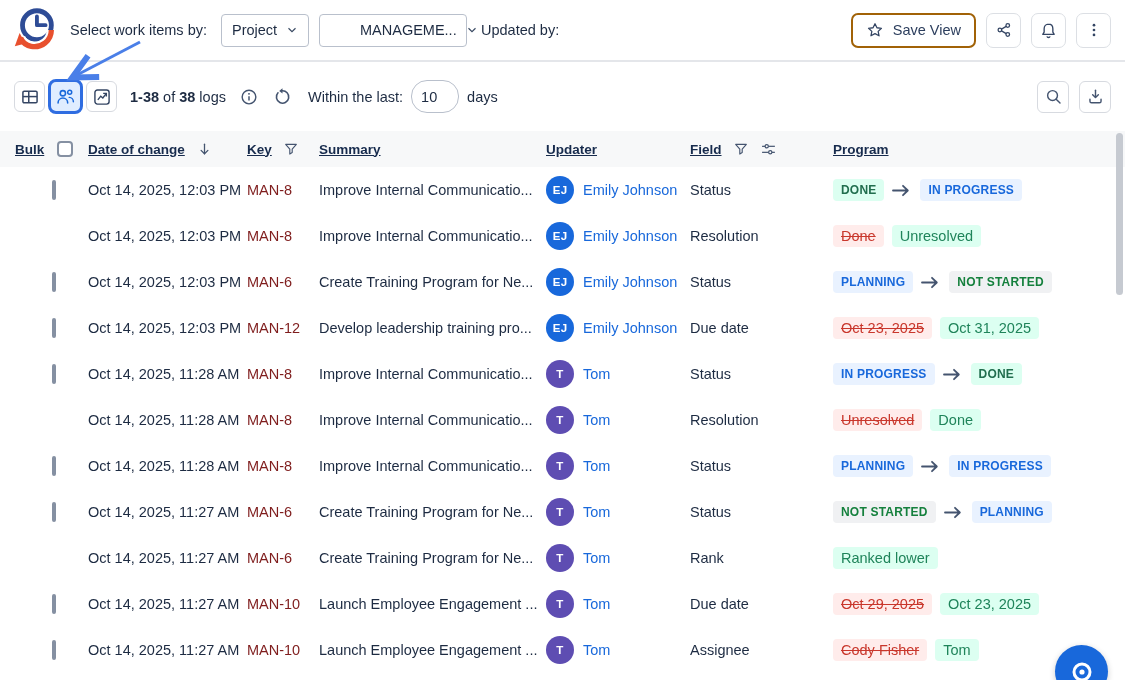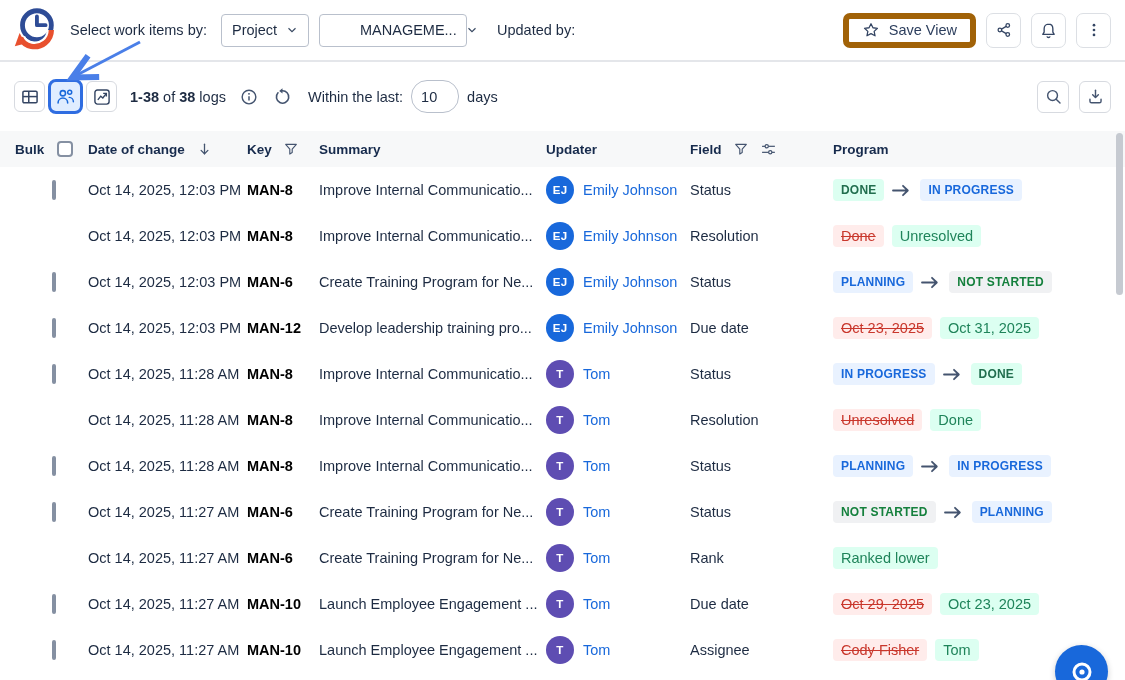--- a/index.html
+++ b/index.html
@@ -10,47 +10,47 @@
   
   .topbar { height:62px; display:flex; align-items:center; gap:10px; padding:0 14px 0 10px; border-bottom:2px solid #E4E6EA; }
   .logo { width:50px; height:50px; flex:0 0 auto; }
   .bar-label { font-size:14.5px; color:#1D2B42; }
   .dropdown { height:33px; border:1px solid #B9C0CC; border-radius:4px; background:#fff; display:flex; align-items:center; padding:0 10px; font-size:14.5px; color:#1D2B42; cursor:pointer; }
   .dd-project { width:88px; margin-left:4px; }
   .dd-value { width:148px;padding-left:40px; }
   .dd-user { width:144px; }
   .chev { width:14px; height:14px; flex:0 0 auto; margin-left:8px; }
   .top-right { margin-left:auto; display:flex; align-items:center; gap:10px; }
-  .btn-outline { height:35px; border:6px solid #a16207; border-radius:7px; background:#fff; display:flex; align-items:center; gap:9px; padding:0 13px; font-size:14.5px; font-weight:500; color:#2C3E5D; cursor:pointer; }
+  .btn-outline { height:35px; border:2px solid #a16207; border-radius:7px; background:#fff; display:flex; align-items:center; gap:9px; padding:0 13px; font-size:14.5px; font-weight:500; color:#2C3E5D; cursor:pointer; }
   .icon-btn { width:35px; height:35px; border:1px solid #DCDFE4; border-radius:7px; background:#fff; display:flex; align-items:center; justify-content:center; cursor:pointer; }
 
   
   .toolbar2 { height:69px; display:flex; align-items:center; padding:0 14px; position:relative; }
   .view-group { display:flex; align-items:center; gap:3px; }
   .view-btn { width:31px; height:31px; border:1px solid #D7DAE0; border-radius:6px; background:#fff; display:flex; align-items:center; justify-content:center; cursor:pointer; }
   .view-btn.active { width:35px; height:35px; border:3px solid #2F6DE1; border-radius:8px; background:#E0EDFF; }
   .count { margin-left:13px; font-size:14.5px; color:#1D2B42; }
   .count b { font-weight:700; }
   .tb-icon { margin-left:13px; display:flex; align-items:center; cursor:pointer; }
   .within { margin-left:16px; font-size:14.5px; }
   .days-input { width:48px; height:33px; margin-left:8px; border:1px solid #B9C0CC; border-radius:16px; padding:0 9px; font-size:14.5px; color:#1D2B42; font-family:"Liberation Sans", sans-serif; }
   .days-unit { margin-left:8px; font-size:14.5px; }
   .tb-right { margin-left:auto; display:flex; gap:10px; }
   .sq-btn { width:32px; height:32px; border:1px solid #D7DAE0; border-radius:6px; background:#fff; display:flex; align-items:center; justify-content:center; cursor:pointer; }
   .annot-arrow { position:absolute; left:45px; top:-34px; pointer-events:none; z-index:5; }
 
   
   .grid { display:grid; grid-template-columns:73px 159px 72px 227px 144px 143px 1fr; align-items:center; padding-left:15px; }
-  .thead { background:#F7F8F9; height:36px; font-size:13.5px; font-weight:700; color:#172B4D; }
+  .thead { background:#F7F8F9; height:36px; font-size:13.5px; font-weight:700; color:#172B4D;text-decoration:underline; }
   .hcell { display:flex; align-items:center; gap:11px; }
   .trow { height:46px; font-size:14.5px; }
   .checkbox { width:16px; height:16px; border:2px solid #8590A2; border-radius:4px; background:#fff; cursor:pointer; flex:0 0 auto; }
   .checkbox.disabled { border:none; background:#F0F1F4; cursor:default; }
   .row-cb { margin-left:37px; }
-  .c-key a, .key-link { color:#000000; text-decoration:none; cursor:pointer;font-weight:bold; }
+  .c-key a, .key-link { color:#7f1d1d; text-decoration:none; cursor:pointer; }
   .c-summary { white-space:nowrap; overflow:hidden; padding-right:14px; }
   .c-updater { display:flex; align-items:center; gap:9px; }
   .avatar { width:28px; height:28px; border-radius:50%; color:#fff; font-size:11.5px; font-weight:700; display:flex; align-items:center; justify-content:center; letter-spacing:.3px; flex:0 0 auto; }
   .updater-name { color:#1868DB; text-decoration:none; cursor:pointer; white-space:nowrap; }
   .c-changes { display:flex; align-items:center; gap:8px; }
   .badge { display:inline-block; padding:4px 8px; border-radius:4px; font-size:12px; font-weight:700; letter-spacing:.2px; white-space:nowrap; }
   .badge.green { background:#DCFFF1; color:#216E4E; }
   .badge.blue  { background:#E9F2FF; color:#1868DB; }
   .badge.gray  { background:#F0F1F3; color:#15803d; }
   .val { display:inline-block; padding:3px 8px; border-radius:4px; font-size:14.5px; white-space:nowrap; }
@@ -80,21 +80,21 @@
       <svg class="chev" viewBox="0 0 24 24">
           <polyline points="6,9 12,15 18,9" fill="none" stroke="#3A4A63" stroke-width="2"></polyline>
         </svg>
     </div>
     <div class="dropdown dd-value">
       <span>MANAGEME...</span>
       <svg class="chev" viewBox="0 0 24 24">
           <polyline points="6,9 12,15 18,9" fill="none" stroke="#3A4A63" stroke-width="2"></polyline>
         </svg>
     </div>
-    <span class="bar-label" style="margin-left:20px">Updated by:</span>
+    <span class="bar-label" style="margin-left:4px">Updated by:</span>
 
     <div class="top-right">
       <button class="btn-outline">
         <svg width="18" height="18" viewBox="0 0 24 24">
             <path d="M12 3.6 L14.6 9 L20.6 9.7 L16.2 13.8 L17.4 19.7 L12 16.8 L6.6 19.7 L7.8 13.8 L3.4 9.7 L9.4 9 Z" fill="none" stroke="#344563" stroke-width="1.7" stroke-linejoin="round"></path>
           </svg>
         <span>Save View</span>
       </button>
       <button class="icon-btn">
         <svg width="18" height="18" viewBox="0 0 24 24">

